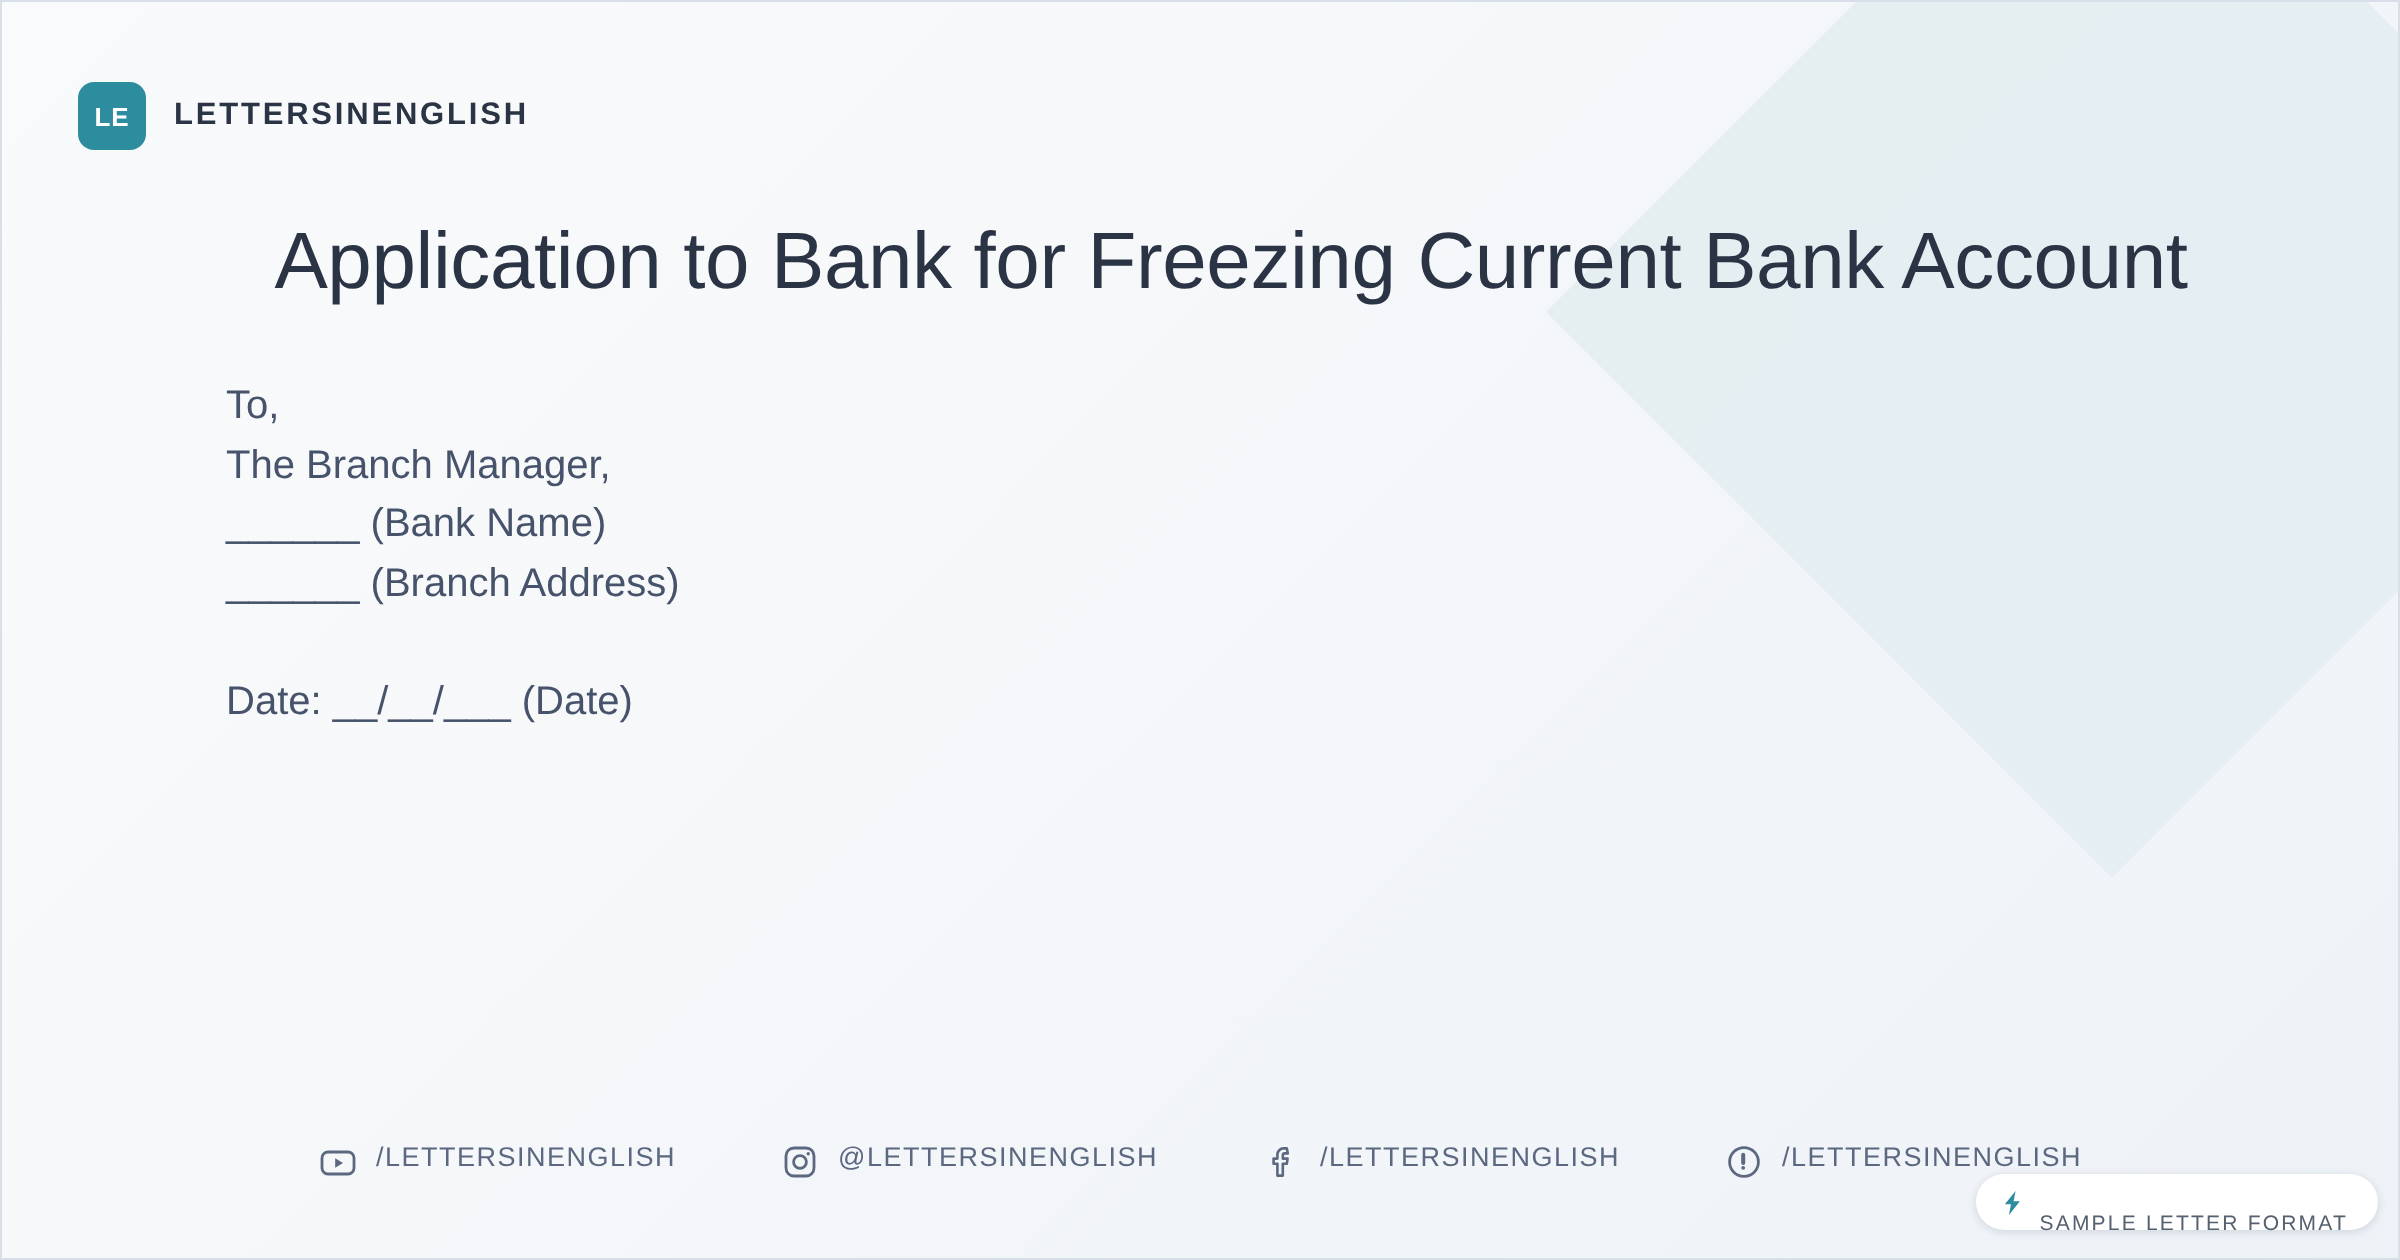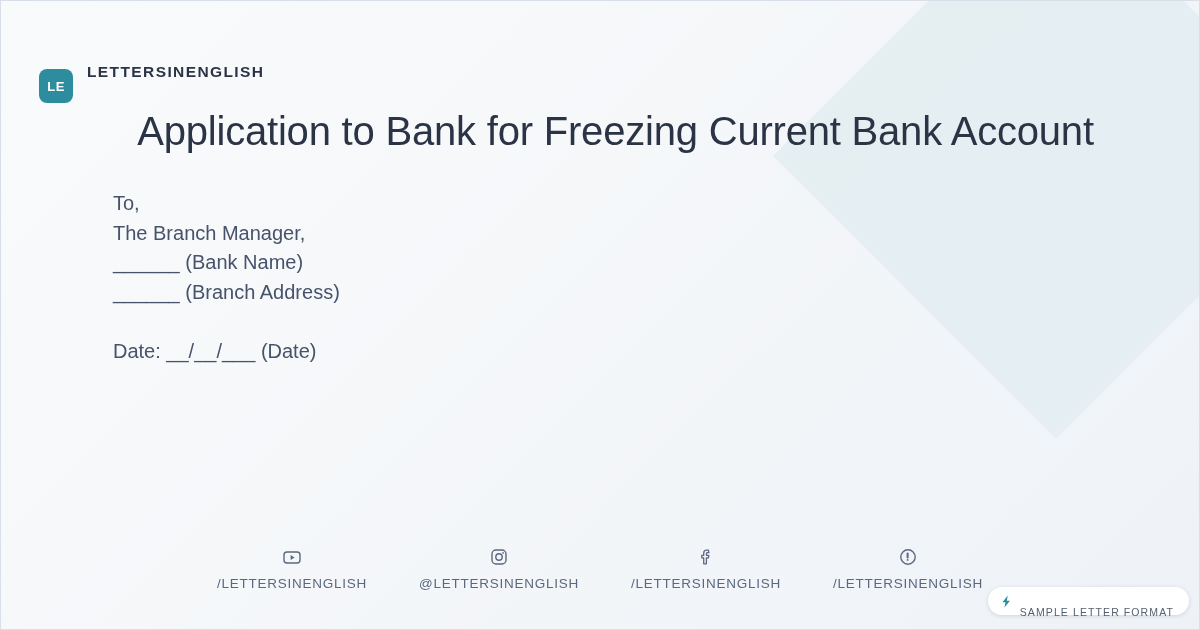--- a/index.html
+++ b/index.html
@@ -54,21 +54,20 @@
     border-radius: 8px;
     background: #2d8c9e;
     color: #ffffff;
     font-size: 13px;
     font-weight: bold;
     letter-spacing: 0.5px;
     display: flex;
     align-items: center;
     justify-content: center;
     flex: none;
-    margin-top: 28px;
   }
   .brand-name {
     font-size: 15.5px;
     font-weight: bold;
     letter-spacing: 1.4px;
     color: #2b3445;
     white-space: nowrap;
   }
 
   
@@ -118,23 +117,22 @@
     right: 0;
     bottom: 38px;
     display: flex;
     justify-content: center;
     align-items: center;
     gap: 52px;
     z-index: 3;
   }
   .social-item {
     display: flex;
-    align-items: center;
+    align-items: flex-start;
     gap: 9px;
-    flex-direction: column;
   }
   .social-icon {
     width: 20px;
     height: 20px;
     flex: none;
     display: flex;
     align-items: center;
     justify-content: center;
     color: #5b6880;
   }

